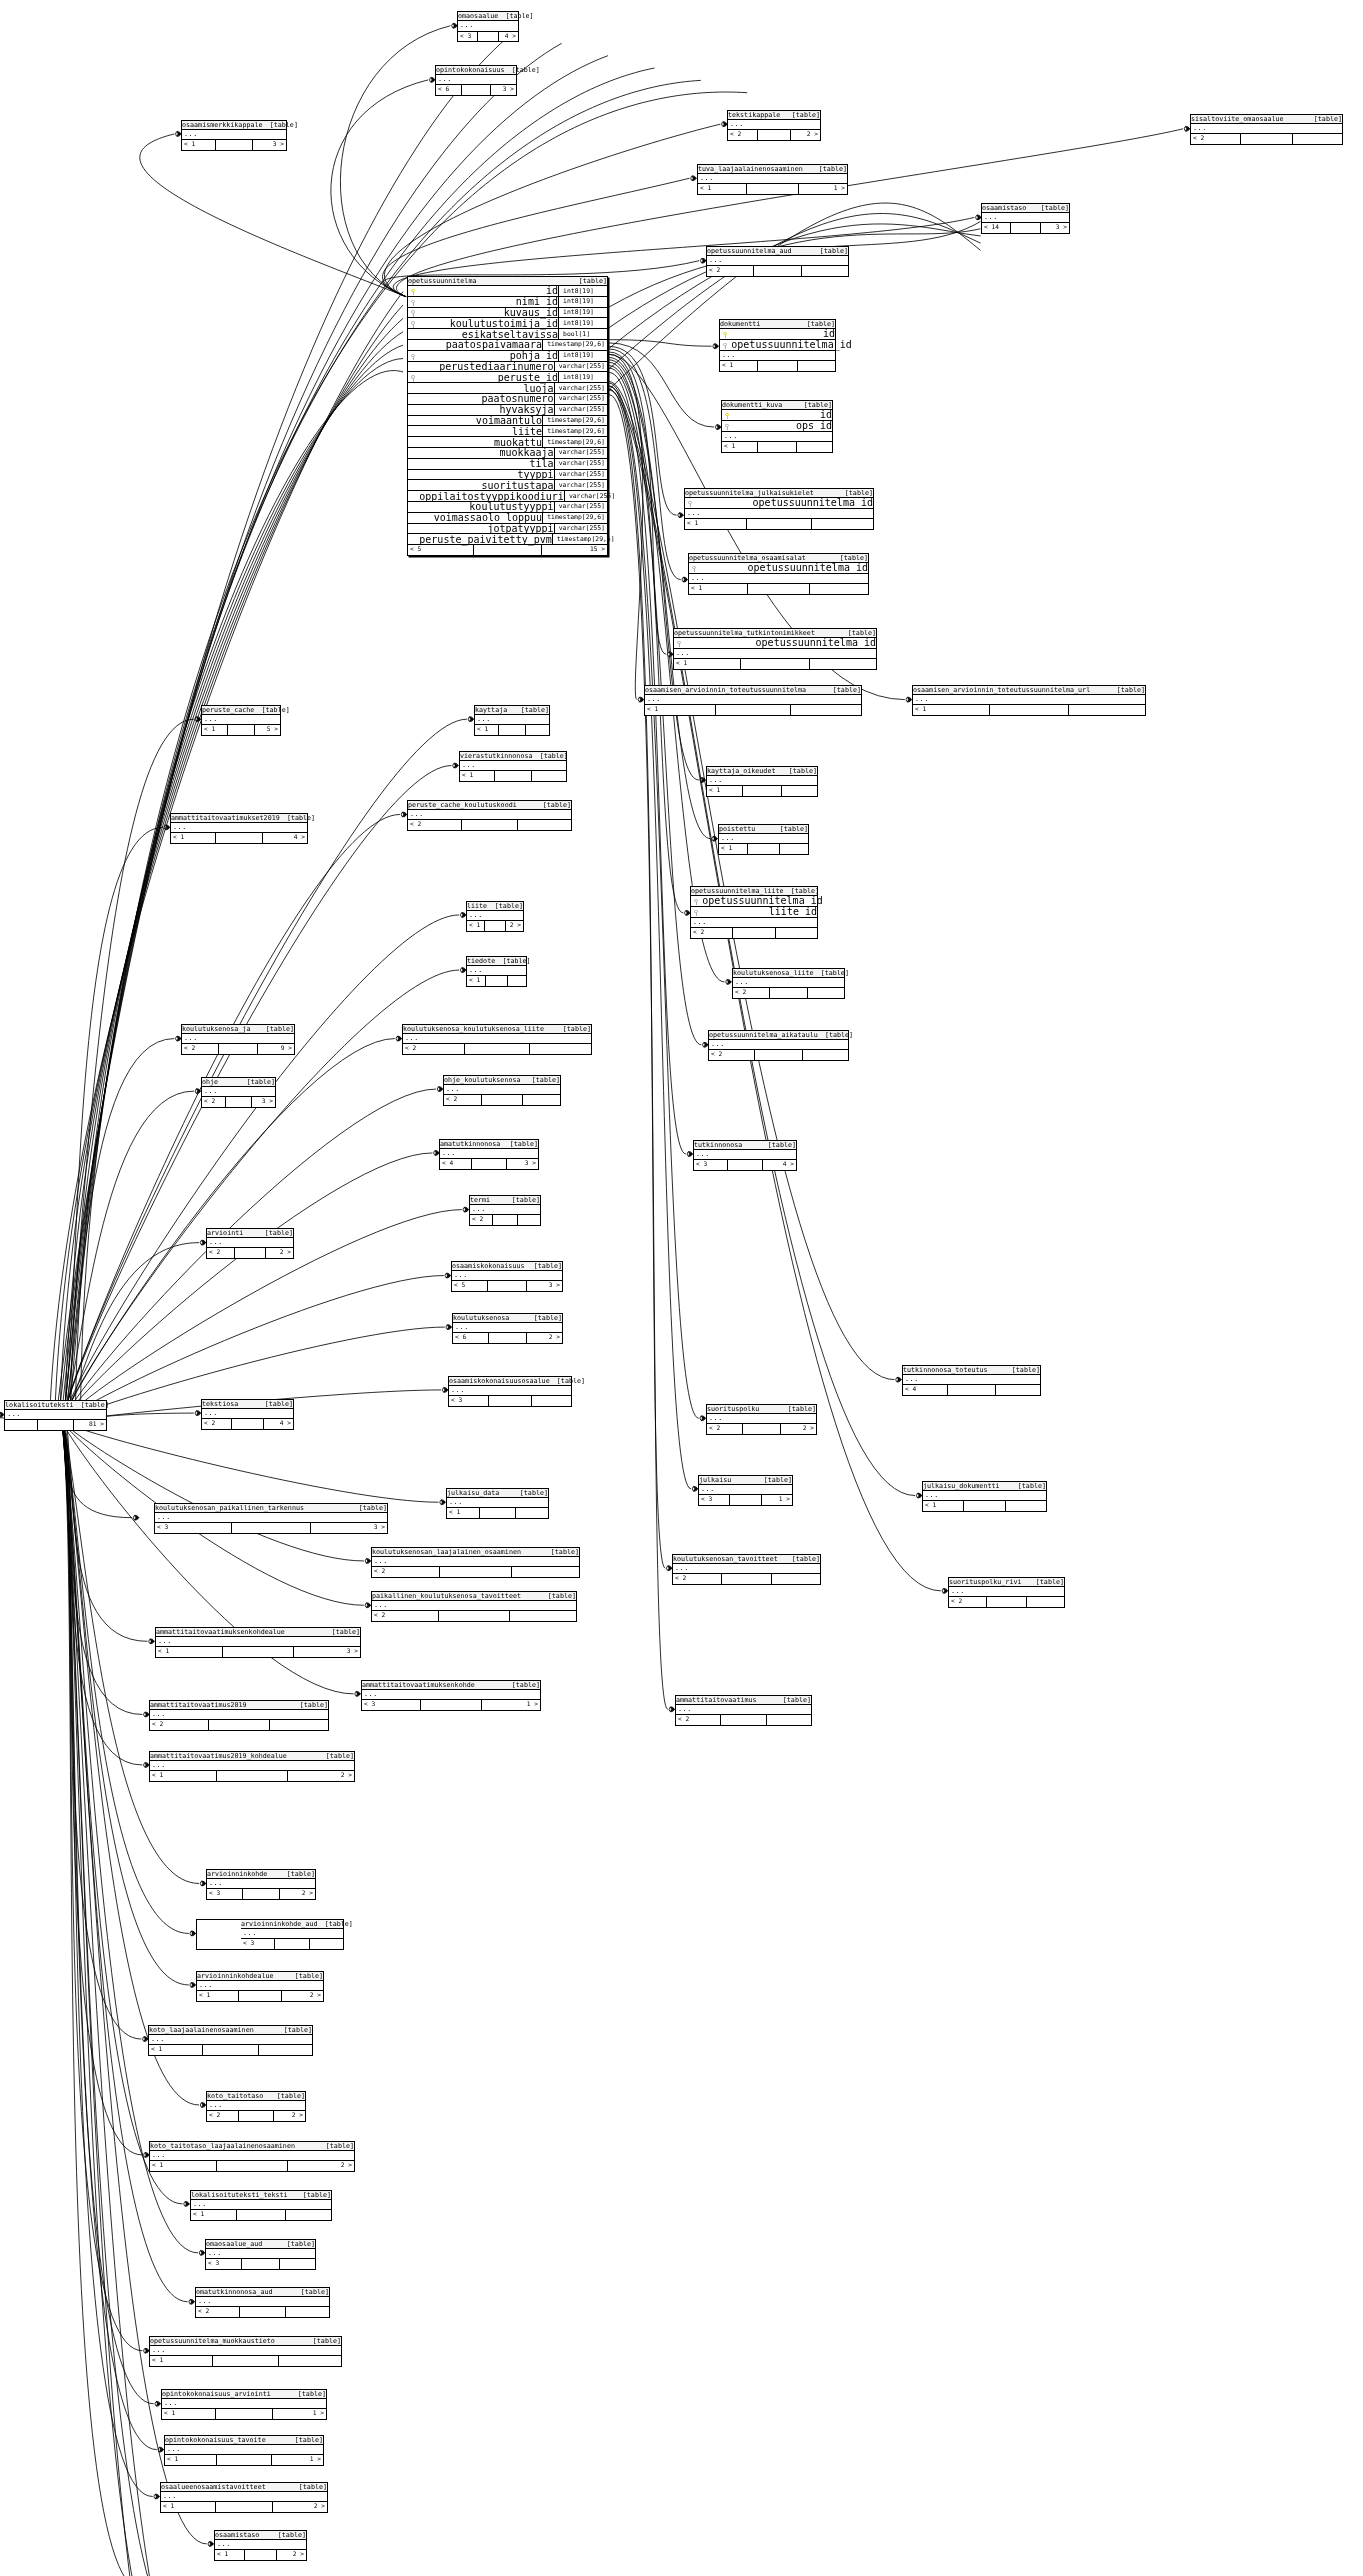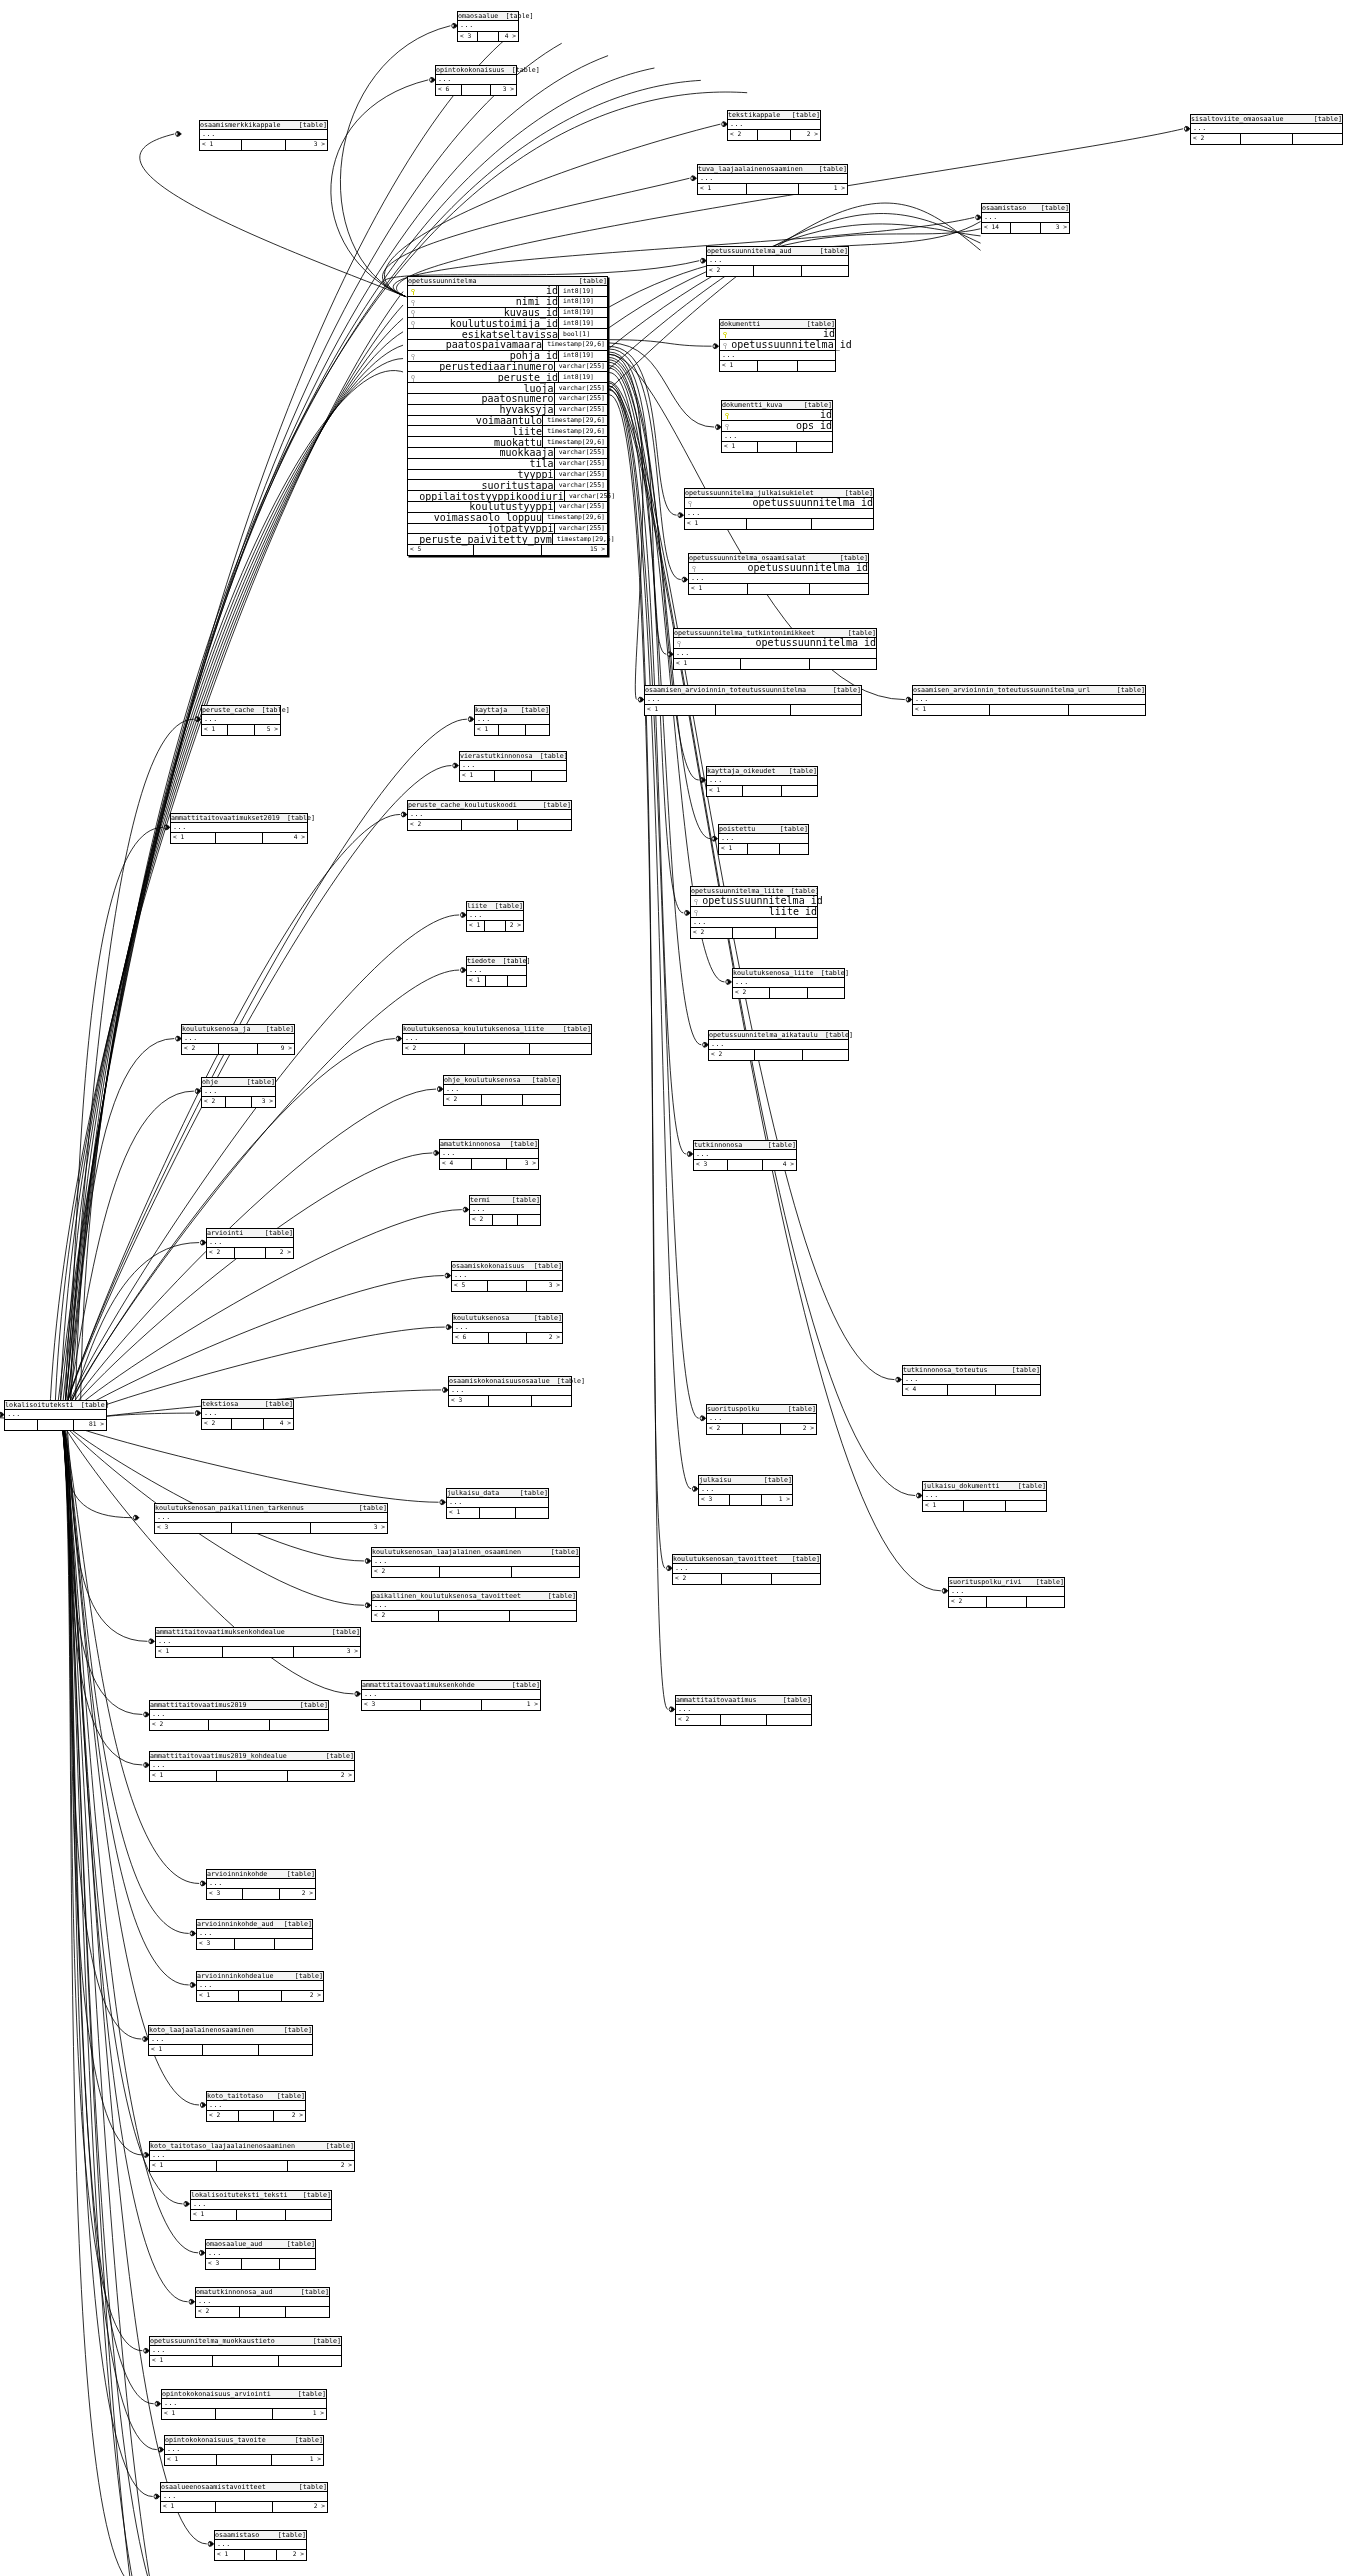--- a/index.html
+++ b/index.html
@@ -558,21 +558,21 @@
           <span class="tname">opintokokonaisuus</span>
           <span class="ttype">[table]</span>
         </div>
         <div class="ellip">...</div>
         <div class="foot">
           <span class="fl">&lt; 6</span>
           <span class="fm"></span>
           <span class="fr">3 &gt;</span>
         </div>
       </div>
-      <div class="tbl" style="left: 199px; top: 120px; width: 129px;">
+      <div class="tbl" style="left: 181px; top: 120px; width: 106px;">
         <div class="hdr">
           <span class="tname">osaamismerkkikappale</span>
           <span class="ttype">[table]</span>
         </div>
         <div class="ellip">...</div>
         <div class="foot">
           <span class="fl">&lt; 1</span>
           <span class="fm"></span>
           <span class="fr">3 &gt;</span>
         </div>
@@ -1134,21 +1134,21 @@
           <span class="tname">arvioinninkohde</span>
           <span class="ttype">[table]</span>
         </div>
         <div class="ellip">...</div>
         <div class="foot">
           <span class="fl">&lt; 3</span>
           <span class="fm"></span>
           <span class="fr">2 &gt;</span>
         </div>
       </div>
-      <div class="tbl" style="left: 196px; top: 1919px; width: 117px;">
+      <div class="tbl" style="left: 196px; top: 1919px; width: 148px; padding-left: 44px;">
         <div class="hdr">
           <span class="tname">arvioinninkohde_aud</span>
           <span class="ttype">[table]</span>
         </div>
         <div class="ellip">...</div>
         <div class="foot">
           <span class="fl">&lt; 3</span>
           <span class="fm"></span>
           <span class="fr"></span>
         </div>

